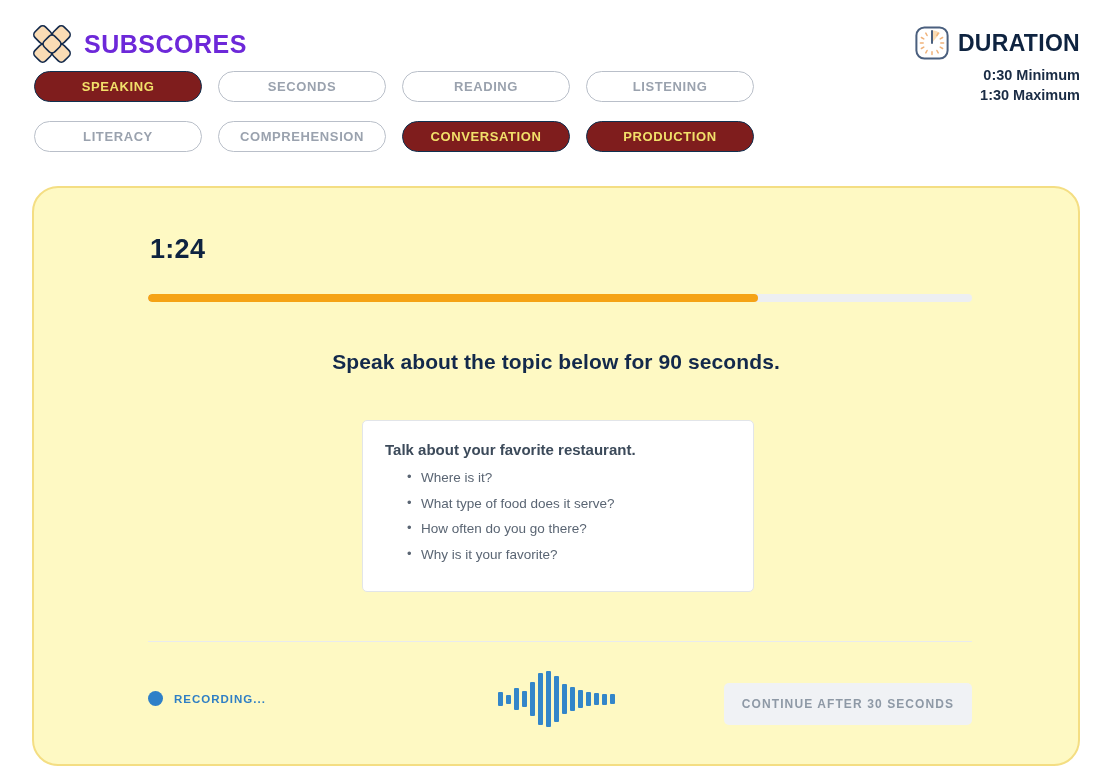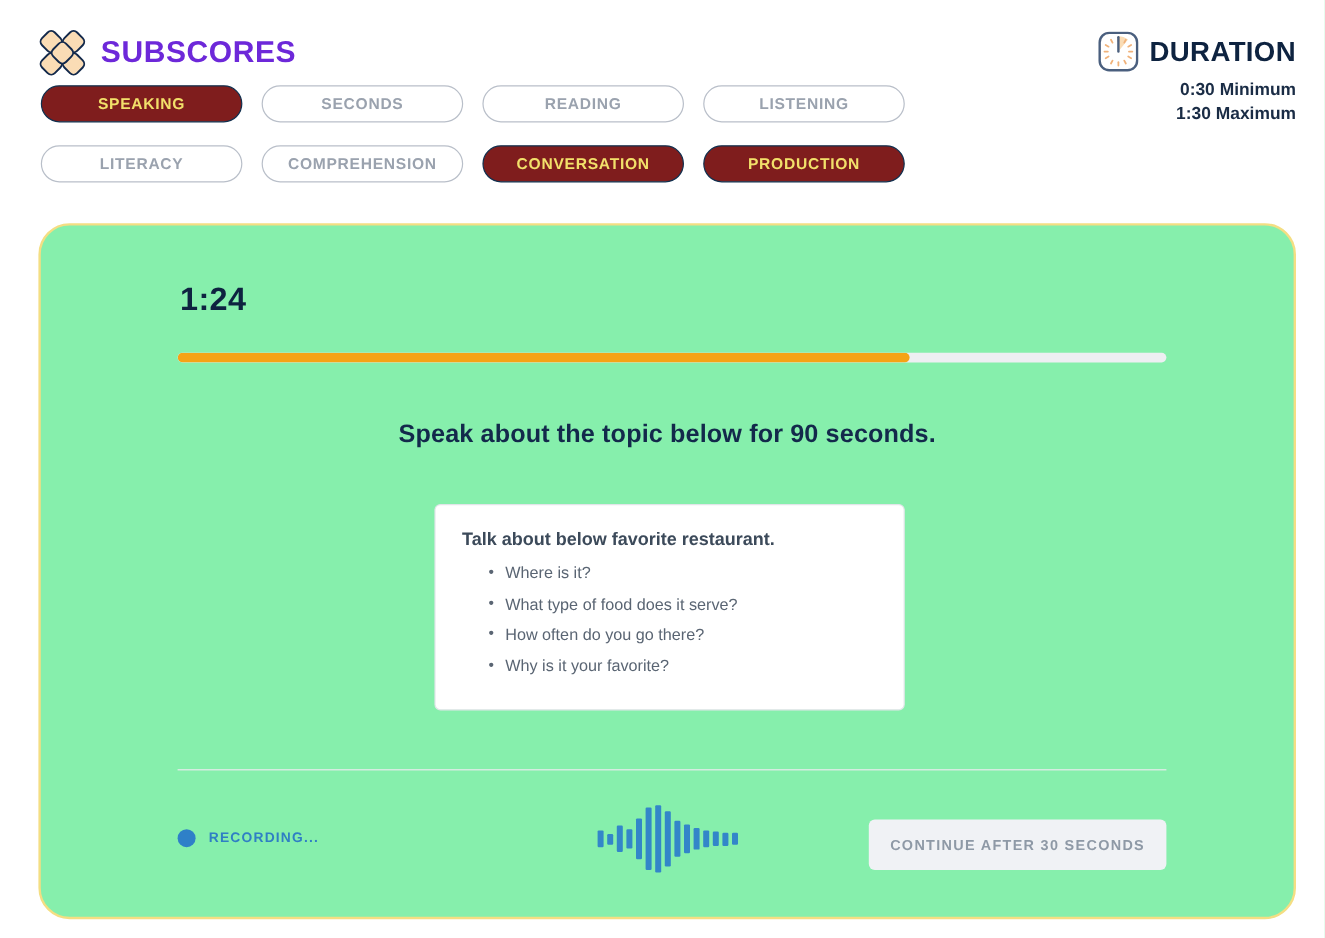--- a/index.html
+++ b/index.html
@@ -121,21 +121,21 @@
   
   .main-card {
     position: absolute;
     left: 32px;
     top: 186px;
     width: 1048px;
     height: 580px;
     box-sizing: border-box;
     border: 2px solid #f4de83;
     border-radius: 26px;
-    background: #86efac;
+    background: #fef9c3;
   }
 
   .timer {
     position: absolute;
     left: 116px;
     top: 46px;
     font-size: 27px;
     font-weight: bold;
     color: #0e2340;
     letter-spacing: 0.3px;
@@ -346,21 +346,21 @@
 
   <div class="timer">1:24</div>
 
   <div class="progress-track">
     <div class="progress-fill" id="progress-fill" style="width: 74%;"></div>
   </div>
 
   <div class="task-heading">Speak about the topic below for 90 seconds.</div>
 
   <div class="prompt-card">
-    <div class="prompt-title">Talk about below favorite restaurant.</div>
+    <div class="prompt-title">Talk about your favorite restaurant.</div>
     <ul class="prompt-list">
       <li>Where is it?</li>
       <li>What type of food does it serve?</li>
       <li>How often do you go there?</li>
       <li>Why is it your favorite?</li>
     </ul>
   </div>
 
   <div class="divider"></div>
 

